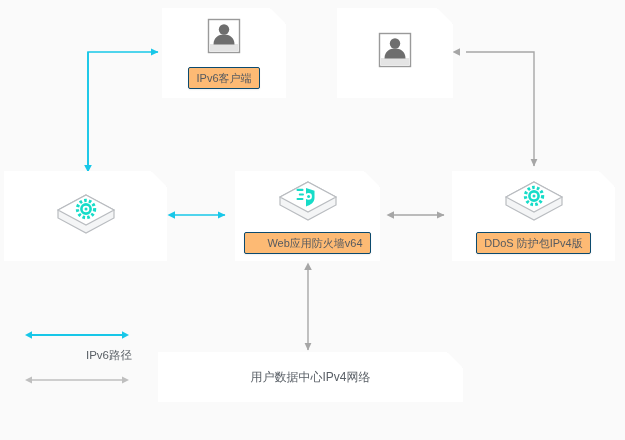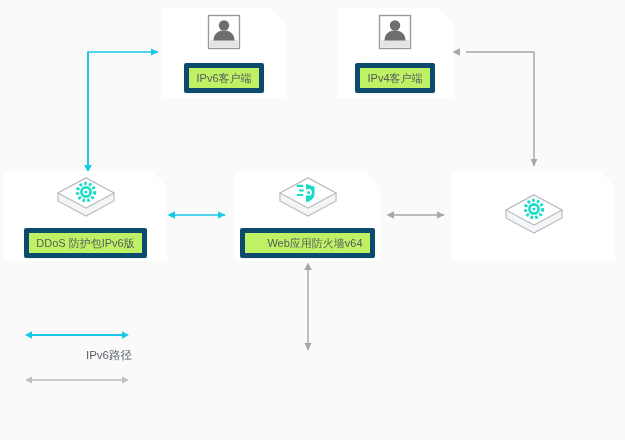--- a/index.html
+++ b/index.html
@@ -35,22 +35,22 @@
     align-items: center;
     justify-content: center;
   }
   .node-icon {
     display: block;
   }
 
   .node-label {
     font-size: 11px;
     color: #555a60;
-    background: #bef264;
-    border: 5px solid #0c4a6e;
+    background: #fdba74;
+    border: 1px solid #0c4a6e;
     border-radius: 2px;
     padding: 3px 7px;
     white-space: nowrap;
     box-shadow: 0 1px 2px rgba(0,0,0,0.06);
     line-height: 14px;
   }
   .node-label.plain {
     border: none;
     box-shadow: none;
     background: transparent;
@@ -137,38 +137,36 @@
   <div class="node" style="left:337px; top:8px; width:116px; height:90px;">
     <div class="node-inner">
       <span class="node-icon">
         <svg width="40" height="40" viewBox="0 0 40 40">
           <rect x="4.5" y="2.5" width="31" height="33" fill="#ffffff" stroke="#9a9a9a" stroke-width="1.4"></rect>
           <rect x="6" y="27" width="28" height="7" fill="#e4e4e4"></rect>
           <circle cx="20" cy="12.5" r="5.2" fill="#6e6e6e"></circle>
           <path d="M 9.5,27.5 C 9.5,20.8 14.4,17.6 20,17.6 C 25.6,17.6 30.5,20.8 30.5,27.5 z" fill="#6e6e6e"></path>
         </svg>
       </span>
-      <div class="node-label" style="margin-top:6px;">IPv4客户端</div>
     </div>
   </div>
 
   <div class="node" style="left:4px; top:171px; width:163px; height:90px;">
     <div class="node-inner">
       <span class="node-icon">
         <svg width="64" height="46" viewBox="0 0 64 46">
           <path d="M32,4 L60,19 L60,27 L32,42 L4,27 L4,19 z" fill="#f4f5f6" stroke="#b9bcc0" stroke-width="1.2"></path>
           <path d="M32,4 L60,19 L32,34 L4,19 z" fill="#ffffff" stroke="#b9bcc0" stroke-width="1.2"></path>
           <g transform="translate(32,18)">
             <circle r="8.6" fill="none" stroke="#16dcc8" stroke-width="3.2" stroke-dasharray="2.6 2.2"></circle>
             <circle r="4.6" fill="none" stroke="#16dcc8" stroke-width="2.6"></circle>
             <circle r="1.5" fill="#16dcc8"></circle>
           </g>
         </svg>
       </span>
-      <div class="node-label" style="margin-top:4px;">DDoS 防护包IPv6版</div>
     </div>
   </div>
 
   <div class="node" style="left:235px; top:171px; width:145px; height:90px;">
     <div class="node-inner">
       <span class="node-icon">
         <svg width="64" height="46" viewBox="0 0 64 46">
           <path d="M32,4 L60,19 L60,27 L32,42 L4,27 L4,19 z" fill="#f4f5f6" stroke="#b9bcc0" stroke-width="1.2"></path>
           <path d="M32,4 L60,19 L32,34 L4,19 z" fill="#ffffff" stroke="#b9bcc0" stroke-width="1.2"></path>
           <g transform="translate(31,18)">
@@ -191,23 +189,29 @@
         <svg width="64" height="46" viewBox="0 0 64 46">
           <path d="M32,4 L60,19 L60,27 L32,42 L4,27 L4,19 z" fill="#f4f5f6" stroke="#b9bcc0" stroke-width="1.2"></path>
           <path d="M32,4 L60,19 L32,34 L4,19 z" fill="#ffffff" stroke="#b9bcc0" stroke-width="1.2"></path>
           <g transform="translate(32,18)">
             <circle r="8.6" fill="none" stroke="#16dcc8" stroke-width="3.2" stroke-dasharray="2.6 2.2"></circle>
             <circle r="4.6" fill="none" stroke="#16dcc8" stroke-width="2.6"></circle>
             <circle r="1.5" fill="#16dcc8"></circle>
           </g>
         </svg>
       </span>
-    </div>
-  </div>
-
+      <div class="node-label" style="margin-top:4px;">DDoS 防护包IPv4版</div>
+    </div>
+  </div>
+
+  <div class="node" style="left:158px; top:352px; width:305px; height:50px;">
+    <div class="node-inner">
+      <div class="node-label plain">用户数据中心IPv4网络</div>
+    </div>
+  </div>
 
   <div class="legend">
 
     <div class="legend-row">
       <svg width="110" height="14">
         <line x1="10" y1="7" x2="100" y2="7" stroke="#17c7e8" stroke-width="1.8"></line>
         <path d="M 10,3.2 L 3,7 L 10,10.8 z" fill="#17c7e8"></path>
         <path d="M 100,3.2 L 107,7 L 100,10.8 z" fill="#17c7e8"></path>
       </svg>
       <div class="legend-text">IPv6路径</div>

